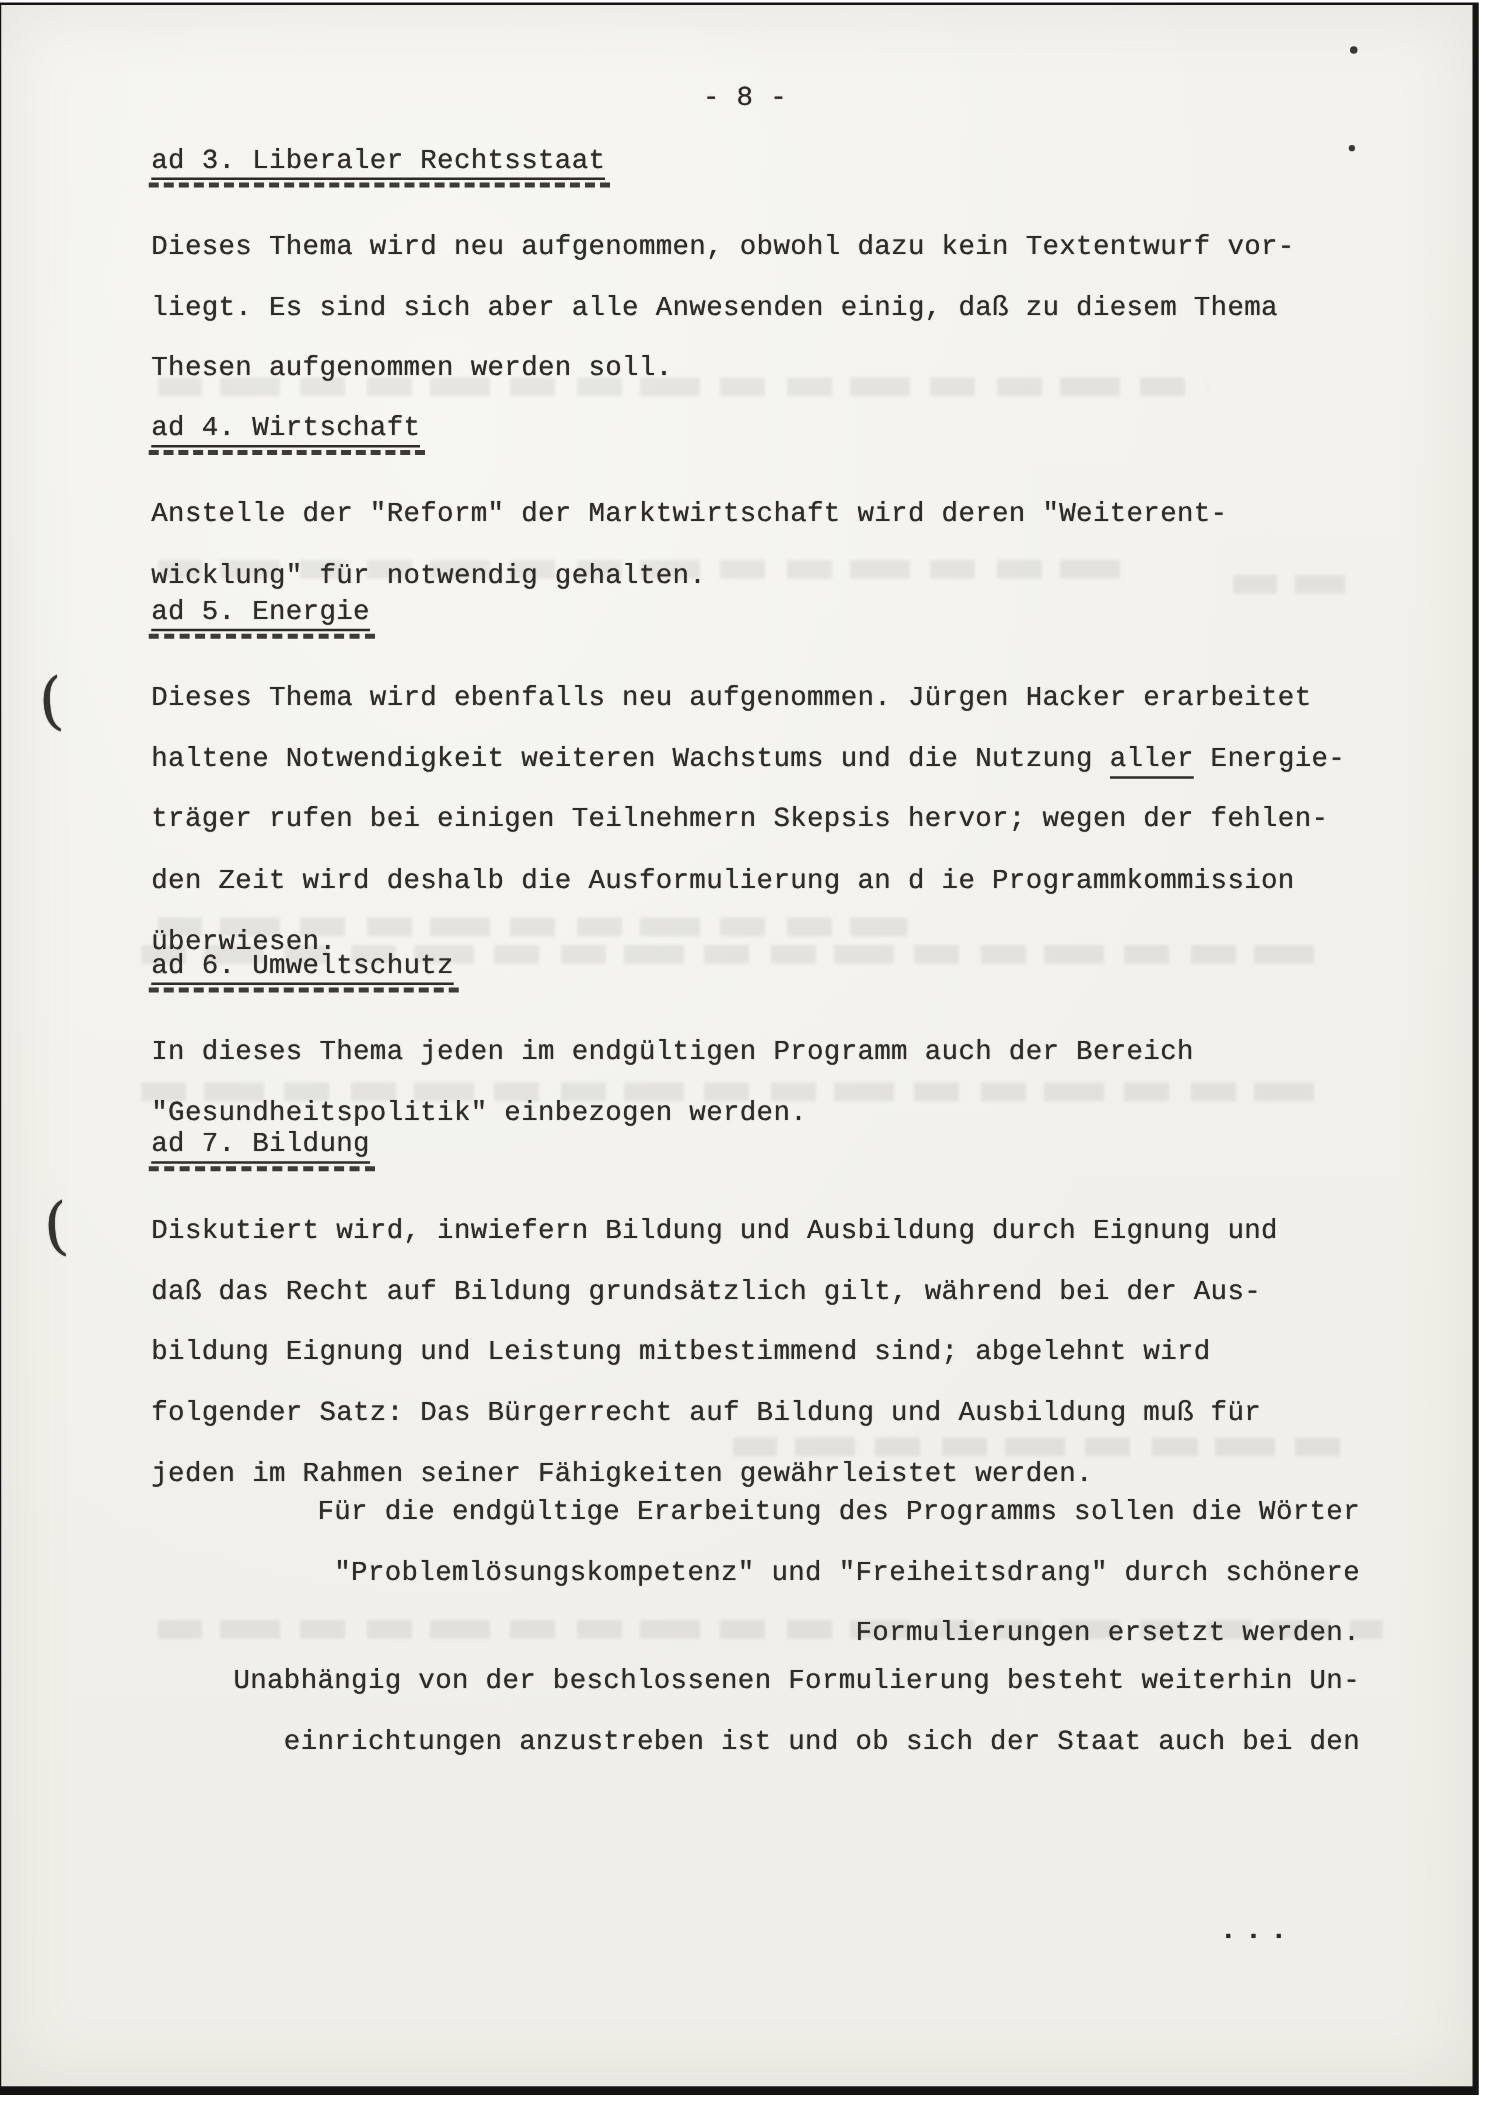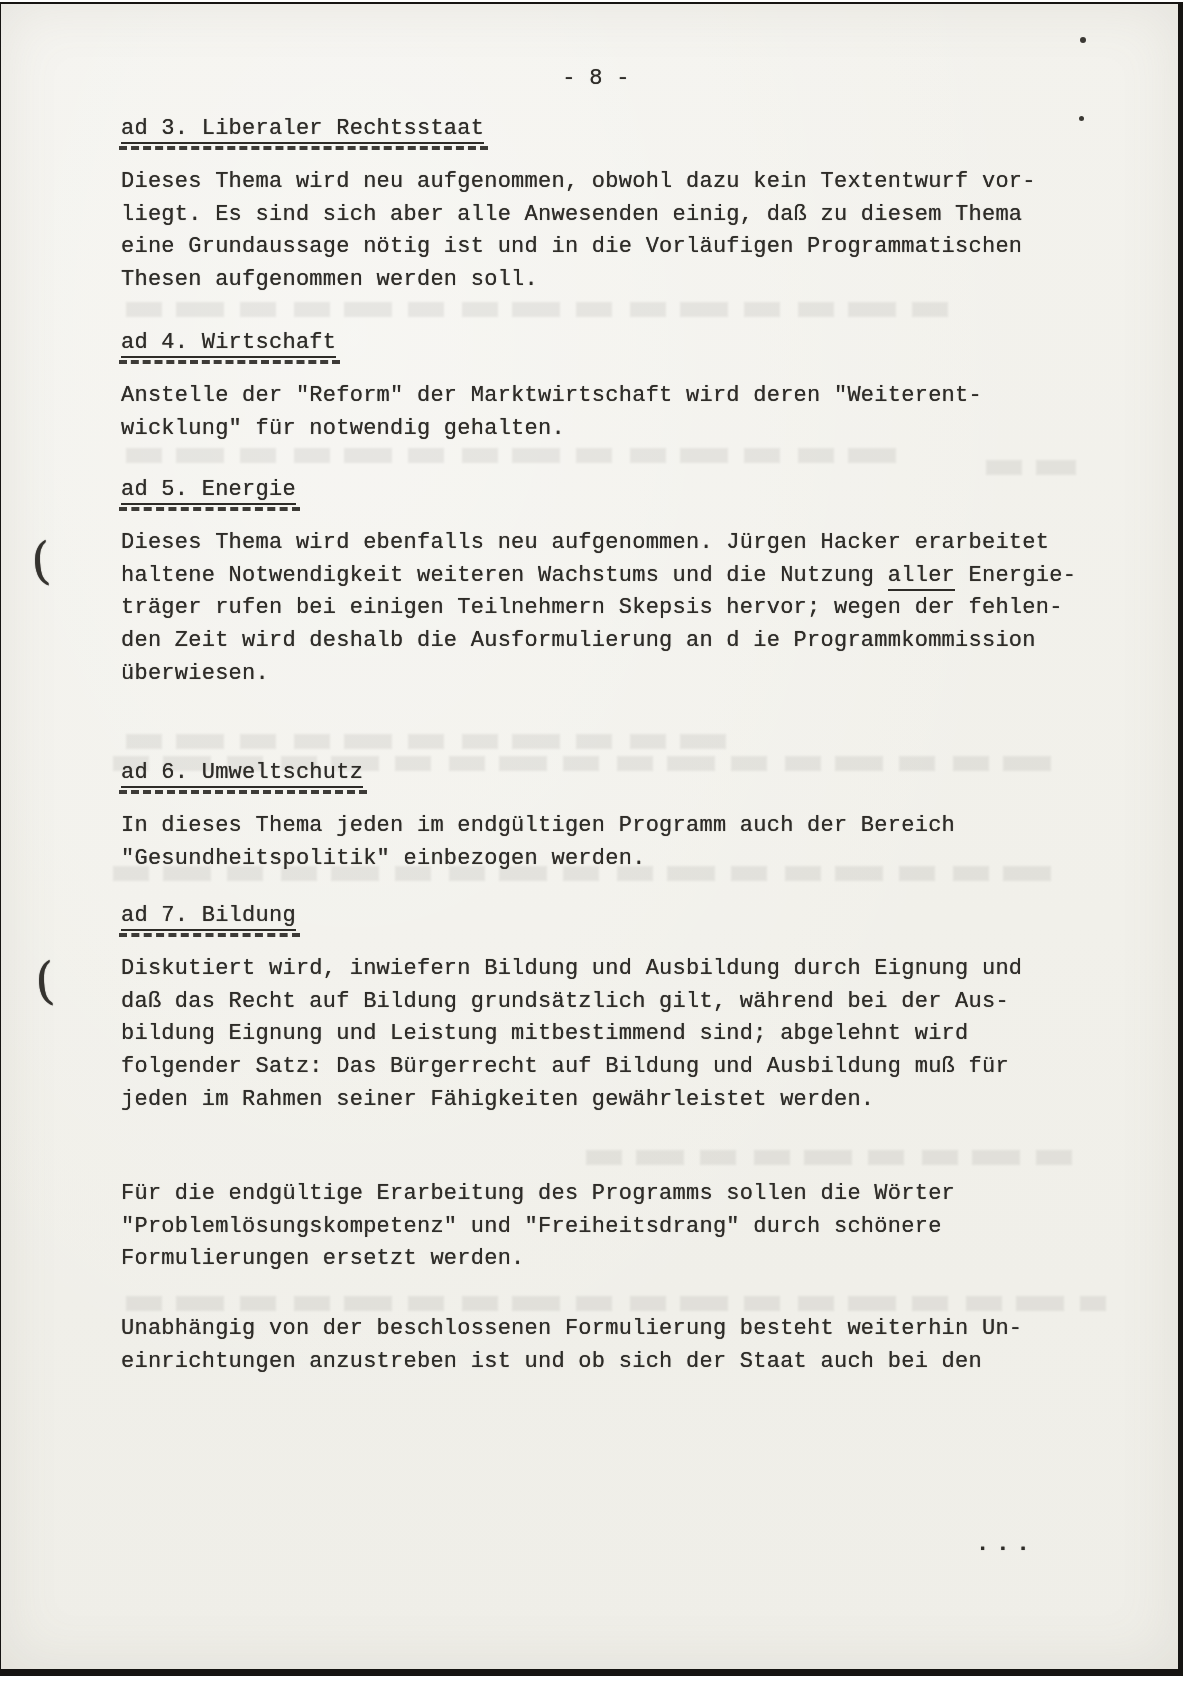--- a/index.html
+++ b/index.html
@@ -35,23 +35,23 @@
   .section{position:absolute;left:120px;right:90px;}
   .sec-heading{
     display:inline-block;position:relative;
     padding-bottom:1px;border-bottom:2px solid var(--ink);
     margin-bottom:22px;
   }
   .sec-heading::after{
     content:"";position:absolute;left:-2px;right:-4px;bottom:-8px;
     border-bottom:4px dashed var(--ink);opacity:.92;
   }
-  .para .line{line-height:32.7px;height:32.7px;}
+  .para .line{line-height:32.7px;height:32.7px;margin-top:16px;}
   .para{margin-bottom:0;}
-  .closing{position:absolute;left:120px;right:90px;}
+  .closing{position:absolute;left:120px;right:90px;text-align:right;}
   .uword{border-bottom:2px solid var(--ink);padding-bottom:1px;}
   .dots{position:absolute;left:975px;top:1528px;font-weight:bold;letter-spacing:7px;}
   .margin-mark{
     position:absolute;font-family:"DejaVu Serif",serif;
     font-size:50px;color:#35332f;transform:rotate(-4deg);
     text-shadow:0 0 1px rgba(40,38,34,.7);
   }
   .ghost{
     position:absolute;height:15px;opacity:.085;filter:blur(1.1px);
     background:repeating-linear-gradient(90deg,
@@ -83,21 +83,20 @@
       <div class="pageno">- 8 -</div>
 
       <div class="margin-mark" style="left:30px;top:528px">(</div>
       <div class="margin-mark" style="left:34px;top:948px">(</div>
 
       <div class="section" style="top:112px">
         <div class="sec-heading">ad 3. Liberaler Rechtsstaat</div>
         <div class="para">
           <div class="line">Dieses Thema wird neu aufgenommen, obwohl dazu kein Textentwurf vor-</div>
           <div class="line">liegt. Es sind sich aber alle Anwesenden einig, daß zu diesem Thema</div>
-          <div class="line">eine Grundaussage nötig ist und in die Vorläufigen Programmatischen</div>
           <div class="line">Thesen aufgenommen werden soll.</div>
         </div>
       </div>
 
       <div class="section" style="top:326px">
         <div class="sec-heading">ad 4. Wirtschaft</div>
         <div class="para">
           <div class="line">Anstelle der "Reform" der Marktwirtschaft wird deren "Weiterent-</div>
           <div class="line">wicklung" für notwendig gehalten.</div>
         </div>

